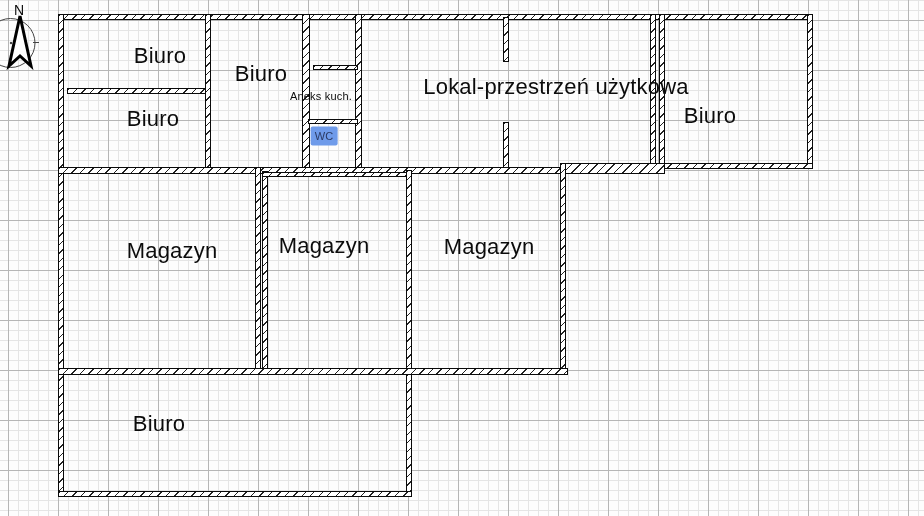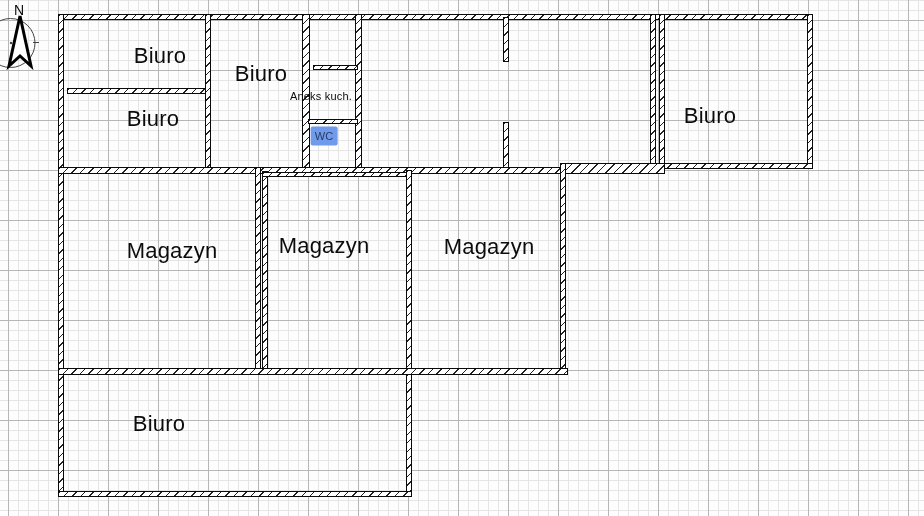--- a/index.html
+++ b/index.html
@@ -93,19 +93,20 @@
   <div class="wall" style="left:560px; top:163px; width:6px;   height:212px;"></div>
   <div class="wall" style="left:58px;  top:368px; width:510px; height:7px;"></div>
 
   <div class="wall" style="left:58px;  top:491px; width:354px; height:6px;"></div>
 
   <div class="room-label" style="left:160px; top:56px;">Biuro</div>
   <div class="room-label" style="left:261px; top:74px;">Biuro</div>
   <div class="room-label" style="left:153px; top:119px;">Biuro</div>
   <div class="room-label small" style="left:321px; top:96px;text-align:right;">Aneks kuch.</div>
   <div class="room-label small highlight" style="left:324px; top:136px;">WC</div>
+  <div class="room-label" style="left:556px; top:87px;">Lokal-przestrzeń użytkowa</div>
   <div class="room-label" style="left:710px; top:116px;">Biuro</div>
   <div class="room-label" style="left:172px; top:251px;">Magazyn</div>
   <div class="room-label" style="left:324px; top:246px;">Magazyn</div>
   <div class="room-label" style="left:489px; top:247px;">Magazyn</div>
   <div class="room-label" style="left:159px; top:424px;">Biuro</div>
 
 </div>
 
 </body></html>

